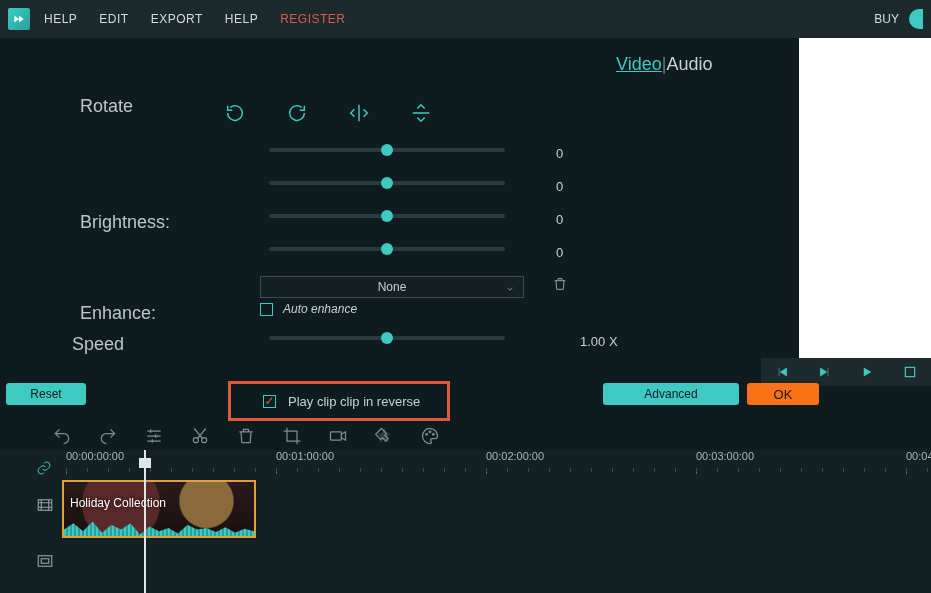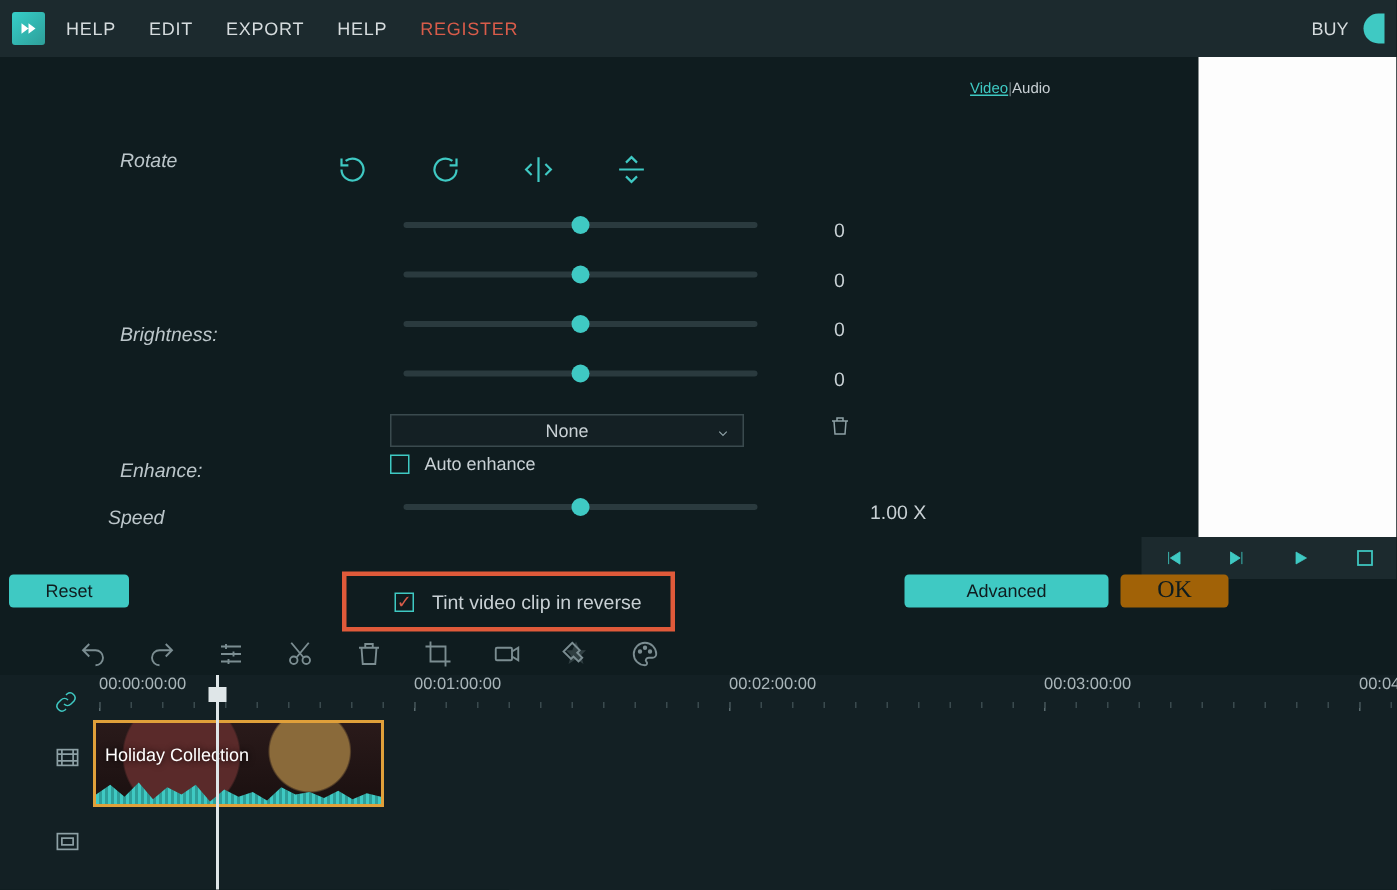--- a/index.html
+++ b/index.html
@@ -8,54 +8,54 @@
   .menubar { height: 38px; background: #1c2a2e; display: flex; align-items: center; padding: 0 8px; }
   .logo { width: 22px; height: 22px; background: linear-gradient(135deg,#36cfc9,#2e9e99); margin-right: 14px; border-radius: 2px; display:flex;align-items:center;justify-content:center;}
   .logo svg { width:14px;height:14px;}
   .menu-item { margin-right: 22px; font-size: 12px; letter-spacing: 0.5px; color: #d6dcde; cursor: pointer; }
   .menu-item.register { color: #d95c4a; }
   .menubar-spacer { flex: 1; }
   .buy { font-size: 12px; color: #d6dcde; margin-right: 10px; }
   .buy-pill { width: 14px; height: 20px; background: #3fc9c3; border-radius: 10px 0 0 10px; }
   
   .panel { position: relative; height: 372px; background: #0f1c1f; }
-  .tabs { position: absolute; top: 16px; right: 200px; width: 115px; display: flex; justify-content: center; font-size: 10px; }
+  .tabs { position: absolute; top: 16px; right: 200px; width: 115px; display: flex; justify-content: flex-start; font-size: 18px; }
   .tab-video { color: #3fc9c3; text-decoration: underline; cursor:pointer;}
   .tab-sep { color: #6d7a7e; }
   .tab-audio { color: #c8d0d4; cursor:pointer;}
   .preview { position: absolute; top: 0; right: 0; width: 132px; height: 320px; background: #fdfdfd; }
   .row { position: absolute; left: 80px; display: flex; align-items: center; height: 20px; }
-  .row .lbl { width: 130px; font-size: 13px; color: #bcc6ca; font-style: italic; }
+  .row .lbl { width: 130px; font-size: 18px; color: #bcc6ca; }
   .rotate-row { top: 58px; }
   .rotate-icons { position:absolute; left:224px; top:64px; display:flex; gap:40px; align-items:center;}
   .rot-icn { width:22px;height:22px; display:flex;align-items:center;justify-content:center; cursor:pointer;}
   .rot-icn svg { stroke:#3fc9c3; fill:none; stroke-width:1.6;}
   .slider { position: relative; width: 236px; height: 4px; background: #2a3a3e; border-radius: 2px; margin-left: 3px;}
   .slider .thumb { position: absolute; top: -4px; width: 12px; height: 12px; background: #3fc9c3; border-radius: 50%; left: 50%; margin-left: -6px; }
   .val { position:absolute; left:556px; font-size:13px; color:#c8d0d4;}
   .r-contrast { top:108px;} .v-contrast{top:108px;}
   .r-sat { top:141px;} .v-sat{top:141px;}
   .r-bri { top:174px;} .v-bri{top:174px;}
   .r-tint { top:207px;} .v-tint{top:207px;}
   .r-lut { top:240px;}
   .r-enh { top:265px; }
   .r-speed { top:296px; left:72px;} .v-speed{top:296px;left:560px;margin-left:20px;}
-  .lut-select { position:absolute; left:260px; top:238px; width:236px; height:22px; border:1px solid #3a4a4e; background:#142024; color:#c8d0d4; display:flex; align-items:center; justify-content:center; font-size:12px; cursor:pointer;}
+  .lut-select { position:absolute; left:260px; top:238px; width:264px; height:22px; border:1px solid #3a4a4e; background:#142024; color:#c8d0d4; display:flex; align-items:center; justify-content:center; font-size:12px; cursor:pointer;}
   .lut-select .chev { position:absolute; right:8px; top:6px;}
   .lut-trash { position:absolute; left:552px; top:238px; cursor:pointer;}
-  .auto-enh { position:absolute; left:260px; top:264px; display:flex; align-items:center; gap:10px; font-size:12px;}
+  .auto-enh { position:absolute; left:260px; top:264px; display:flex; align-items:center; gap:10px; font-size:12px;font-style:italic;}
   .chk { width:13px; height:13px; border:1px solid #3fc9c3; display:inline-flex; align-items:center; justify-content:center; cursor:pointer;}
   .chk.checked::after { content:"✓"; color:#d95c4a; font-size:12px; line-height:1;}
   .slider-wrap { position:absolute; left:266px; width:236px;}
   .sw-contrast{top:110px;} .sw-sat{top:143px;} .sw-bri{top:176px;} .sw-tint{top:209px;} .sw-speed{top:298px;}
   .reverse-box { position:absolute; left:228px; top:343px; width:222px; height:40px; border:3px solid #e05a3a; display:flex; align-items:center; padding-left:32px; gap:12px;}
   .reverse-box .chk { width:13px; height:13px;}
   .reset-btn { position:absolute; left:6px; top:383px; width:80px; height:22px; background:#3fc9c3; color:#0f1c1f; font-size:12px; border-radius:3px; display:flex; align-items:center; justify-content:center; cursor:pointer;}
   .adv-btn  { position:absolute; right:192px; top:383px; width:136px; height:22px; background:#3fc9c3; color:#0f1c1f; font-size:12px; border-radius:3px; display:flex; align-items:center; justify-content:center; cursor:pointer;}
-  .ok-btn   { position:absolute; right:112px; top:383px; width:72px; height:22px; background:#a16207; color:#0f1c1f; font-size:16px; border-radius:3px; display:flex; align-items:center; justify-content:center; cursor:pointer;font-family:Liberation Serif, serif;}
+  .ok-btn   { position:absolute; right:112px; top:383px; width:72px; height:22px; background:#f97316; color:#0f1c1f; font-size:13px; border-radius:3px; display:flex; align-items:center; justify-content:center; cursor:pointer;}
   
   .transport { position:absolute; right:0; top:320px; width:170px; height:28px; background:#1c2a2e; display:flex; align-items:center; justify-content:space-around;}
   .trns-icn { width:22px; height:22px; display:flex; align-items:center; justify-content:center; cursor:pointer;}
   .trns-icn svg { fill:#3fc9c3; stroke:#3fc9c3;}
   
   .tl-toolbar { position:absolute; top:420px; left:52px; height:32px; display:flex; align-items:center; gap:26px;}
   .tl-icn { width:20px;height:20px; display:flex;align-items:center;justify-content:center; cursor:pointer; opacity:.85;}
   .tl-icn svg{ stroke:#8ea1a6; fill:none; stroke-width:1.5;}
   
   .tl-area { position:absolute; top:450px; left:0; right:0; bottom:0; background:#132024;}
@@ -188,21 +188,21 @@
     </div>
   <div class="slider-wrap sw-speed">
       <div class="slider">
         <div class="thumb"></div>
       </div>
     </div>
   <div class="val v-speed">1.00 X</div>
 
   <div class="reverse-box">
     <span class="chk checked"></span>
-    <span>Tint video clip in reverse</span>
+    <span>Play clip clip in reverse</span>
   </div>
 
   <div class="transport">
     <div class="trns-icn">
         <svg width="14" height="14" viewBox="0 0 24 24">
           <path d="M7 5v14M20 5L9 12l11 7z"></path>
         </svg>
       </div>
     <div class="trns-icn">
         <svg width="14" height="14" viewBox="0 0 24 24">

